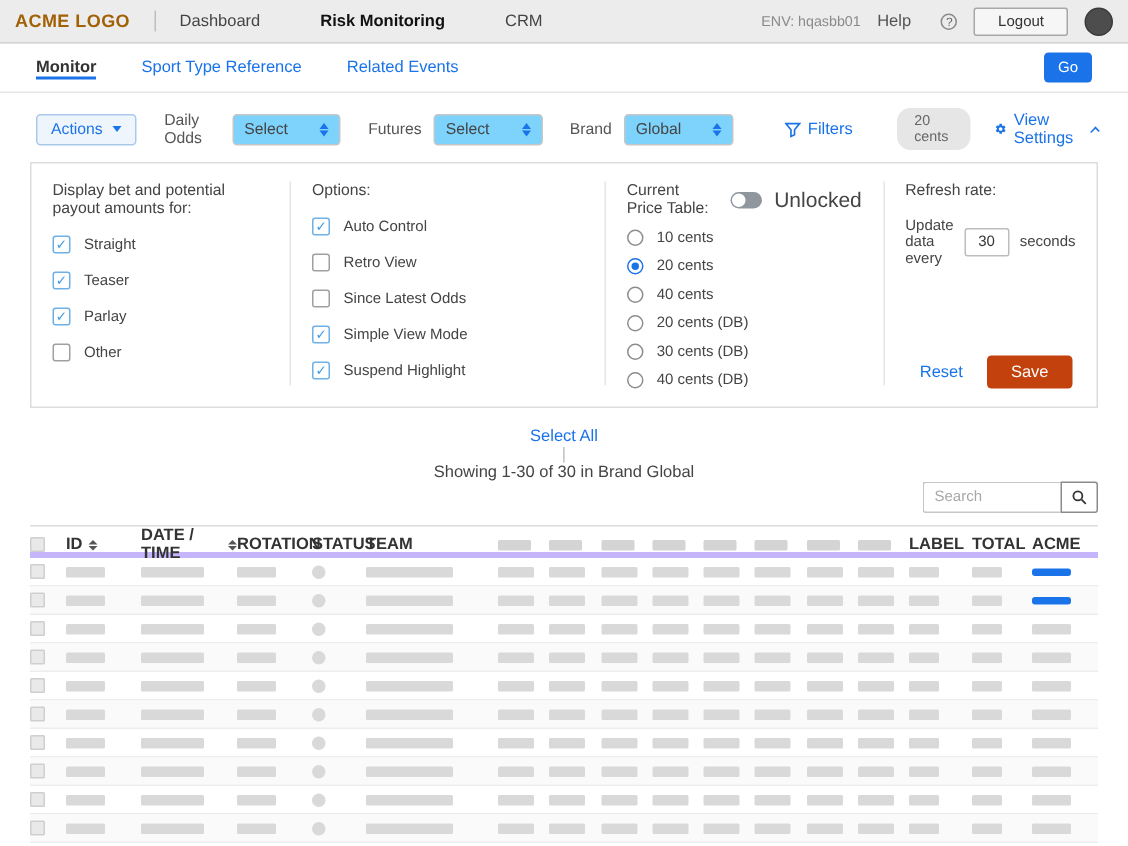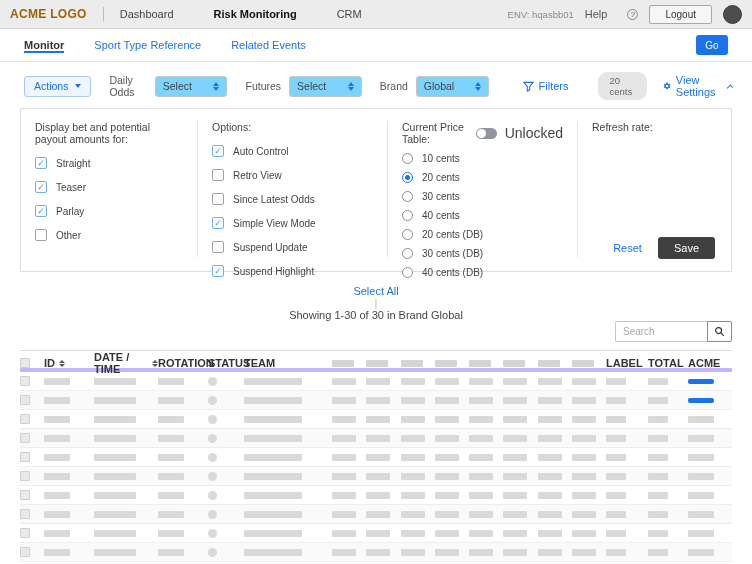--- a/index.html
+++ b/index.html
@@ -44,41 +44,41 @@
   .cents-badge{background:#e6e6e6;border-radius:9px;padding:3px 11px;color:#666;font-size:9.5px;margin-left:22px;}
   .view-settings{display:flex;align-items:center;gap:5px;color:#1a73e8;margin-left:8px;cursor:pointer;}
   .chev-up{width:5px;height:5px;border-left:1.5px solid #1a73e8;border-top:1.5px solid #1a73e8;transform:rotate(45deg);margin-left:2px;margin-top:2px;}
 
   
   .panel{margin:2px 20px 0;border:1px solid #ddd;background:#fff;display:flex;position:relative;padding:12px 0 14px;height:164px;}
   .pcol{padding:0 14px;}
   .pcol + .pcol{border-left:1px solid #e5e5e5;}
   .pcol1{width:176px;}
   .pcol2{width:190px;}
-  .pcol3{width:190px;}
+  .pcol3{width:190px;margin-left:24px;}
   .pcol4{flex:1;}
   .ptitle{color:#444;font-size:10.5px;margin-bottom:4px;}
   .cb-row{display:flex;align-items:center;gap:9px;margin-top:12px;cursor:pointer;}
   .cb{width:12px;height:12px;border:1px solid #a0a0a0;border-radius:2px;display:inline-flex;align-items:center;justify-content:center;font-size:9px;line-height:1;color:#3d9be9;background:#fff;flex:0 0 auto;}
   .cb.checked{border-color:#6fb0e6;}
   .cb-label{color:#444;font-size:10px;}
   .price-head{display:flex;align-items:center;gap:8px;}
   .toggle{width:21px;height:11px;border-radius:6px;background:#8f969e;position:relative;flex:0 0 auto;cursor:pointer;}
   .toggle::after{content:'';position:absolute;left:1px;top:1px;width:9px;height:9px;border-radius:50%;background:#fff;}
   .toggle-label{color:#444;font-size:14px;}
   .radio-row{display:flex;align-items:center;gap:9px;margin-top:8px;cursor:pointer;}
   .radio{width:11px;height:11px;border:1px solid #8d8d8d;border-radius:50%;display:inline-flex;align-items:center;justify-content:center;background:#fff;flex:0 0 auto;}
   .radio.selected{border-color:#1a73e8;}
   .radio.selected::after{content:'';width:5px;height:5px;border-radius:50%;background:#1a73e8;}
   .radio-label{color:#444;font-size:10px;}
   .refresh-line{display:flex;align-items:center;gap:7px;margin-top:12px;color:#444;font-size:10px;}
   .refresh-input{width:30px;height:19px;border:1px solid #bdbdbd;border-radius:2px;text-align:center;font-size:10px;font-family:"Liberation Sans",sans-serif;color:#333;}
   .panel-actions{position:absolute;right:16px;bottom:12px;display:flex;align-items:center;gap:16px;}
   .reset-btn{color:#1a73e8;background:none;border:none;font-size:11px;cursor:pointer;}
-  .save-btn{background:#404040;color:#fff;border:none;border-radius:3px;padding:5px 16px;font-size:11px;cursor:pointer;}
+  .save-btn{background:#c2410c;color:#fff;border:none;border-radius:3px;padding:5px 16px;font-size:11px;cursor:pointer;}
 
   
   .listbar{display:flex;align-items:center;padding:13px 20px 8px;flex-direction:column;}
   .select-all{color:#1a73e8;cursor:pointer;}
   .lb-sep{color:#bbb;margin:0 10px;}
   .showing{color:#444;}
   .search-wrap{margin-left:auto;display:flex;align-items:center;}
   .search-input{width:92px;height:21px;border:1px solid #c6c6c6;border-right:none;border-radius:2px 0 0 2px;padding:0 7px;font-size:10px;font-family:"Liberation Sans",sans-serif;color:#444;}
   .search-input::placeholder{color:#a8a8a8;}
   .search-btn{width:25px;height:21px;border:1px solid #8b8b8b;border-radius:0 2px 2px 0;background:#fff;display:flex;align-items:center;justify-content:center;cursor:pointer;}
@@ -219,24 +219,20 @@
    </div>
         <div class="cb-row">
      <span class="cb"></span>
      <span class="cb-label">Since Latest Odds</span>
    </div>
         <div class="cb-row">
      <span class="cb checked">✓</span>
      <span class="cb-label">Simple View Mode</span>
    </div>
         <div class="cb-row">
-     <span class="cb"></span>
-     <span class="cb-label">Suspend Update</span>
-   </div>
-        <div class="cb-row">
      <span class="cb checked">✓</span>
      <span class="cb-label">Suspend Highlight</span>
    </div>
       </div>
   </div>
   <div class="pcol pcol3">
     <div class="price-head">
       <span class="ptitle" style="margin-bottom:0">Current Price Table:</span>
       <span class="toggle"></span>
       <span class="toggle-label">Unlocked</span>
@@ -245,42 +241,43 @@
         <div class="radio-row">
      <span class="radio"></span>
      <span class="radio-label">10 cents</span>
    </div>
         <div class="radio-row">
      <span class="radio selected"></span>
      <span class="radio-label">20 cents</span>
    </div>
         <div class="radio-row">
      <span class="radio"></span>
-     <span class="radio-label">30 cents</span>
-   </div>
-        <div class="radio-row">
-     <span class="radio"></span>
      <span class="radio-label">40 cents</span>
    </div>
         <div class="radio-row">
      <span class="radio"></span>
      <span class="radio-label">20 cents (DB)</span>
    </div>
         <div class="radio-row">
      <span class="radio"></span>
      <span class="radio-label">30 cents (DB)</span>
    </div>
         <div class="radio-row">
      <span class="radio"></span>
      <span class="radio-label">40 cents (DB)</span>
    </div>
       </div>
   </div>
   <div class="pcol pcol4">
     <div class="ptitle">Refresh rate:</div>
+    <div class="refresh-line">
+      <span>Update data every</span>
+      <input class="refresh-input" value="30" style="">
+      <span>seconds</span>
+    </div>
   </div>
   <div class="panel-actions">
     <button class="reset-btn">Reset</button>
     <button class="save-btn">Save</button>
   </div>
 </div>
 
 <div class="listbar">
   <span class="select-all">Select All</span>
   <span class="lb-sep">|</span>

